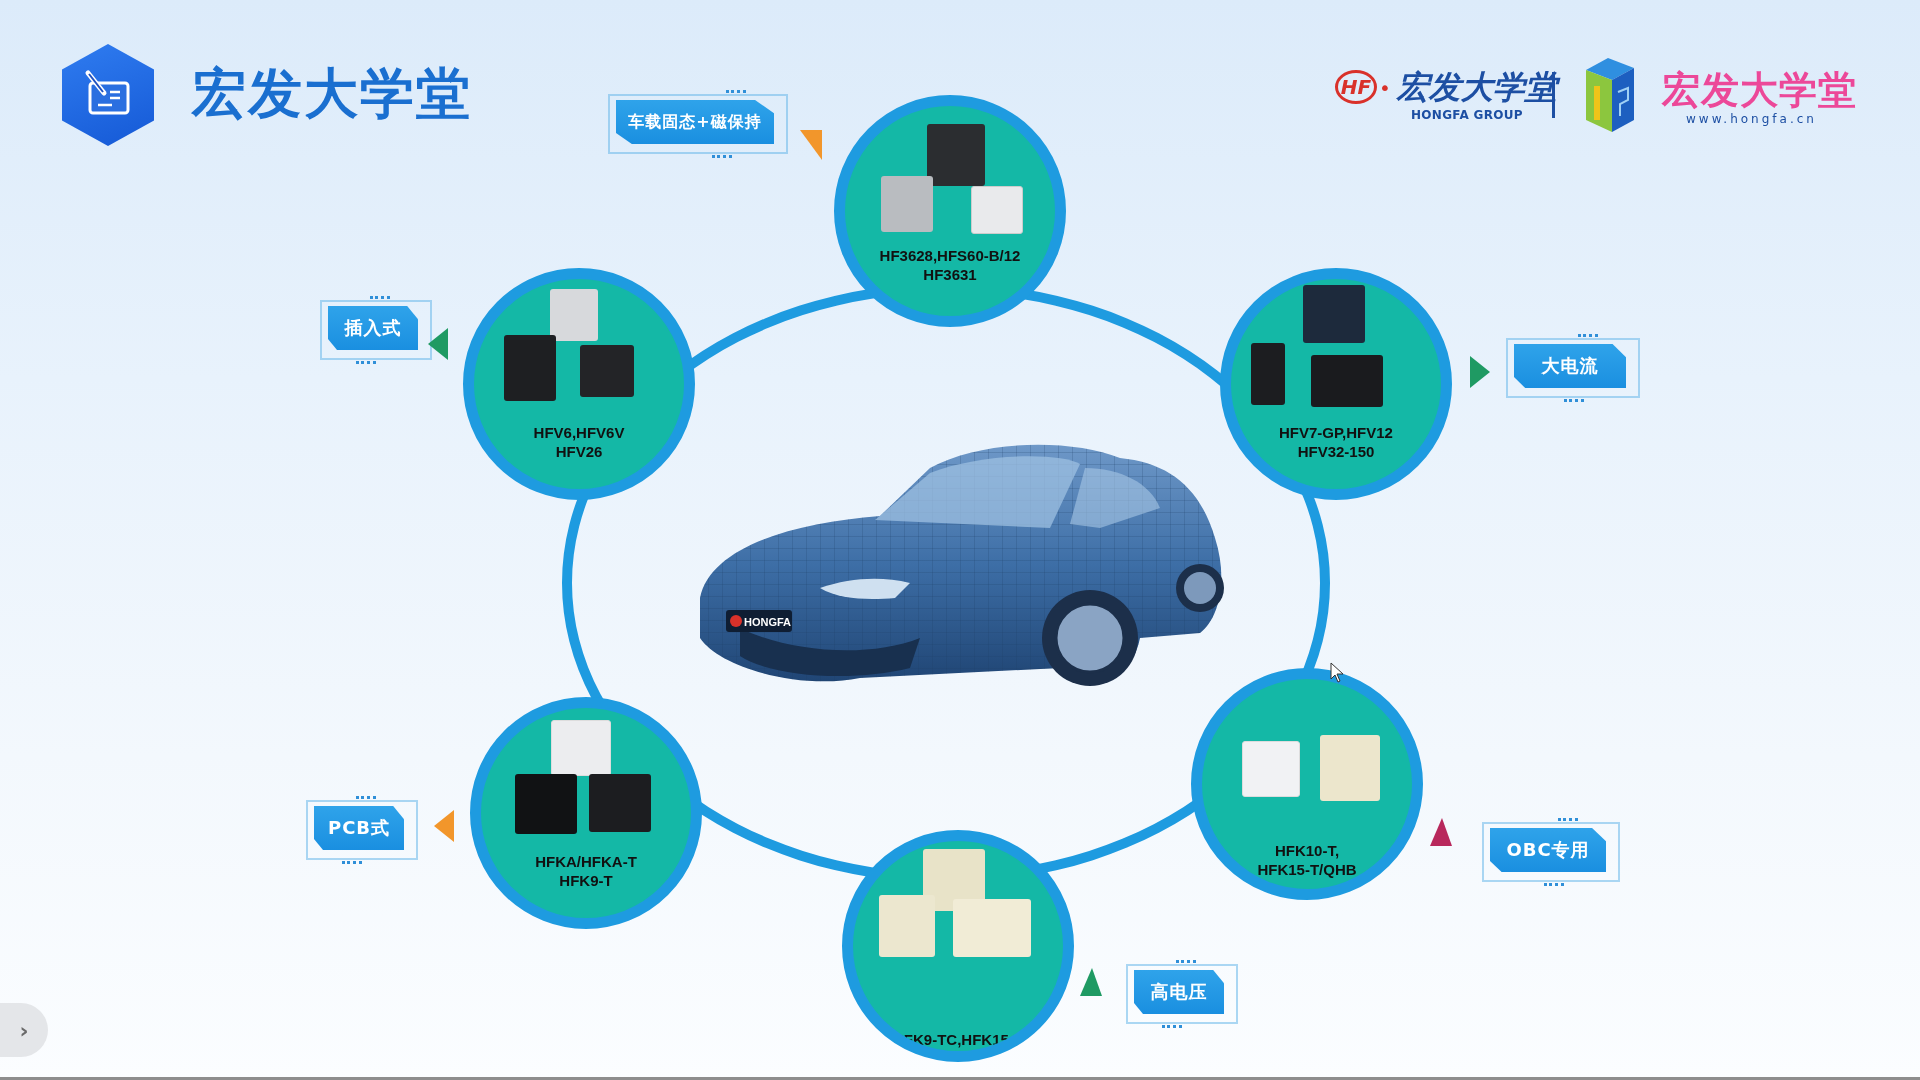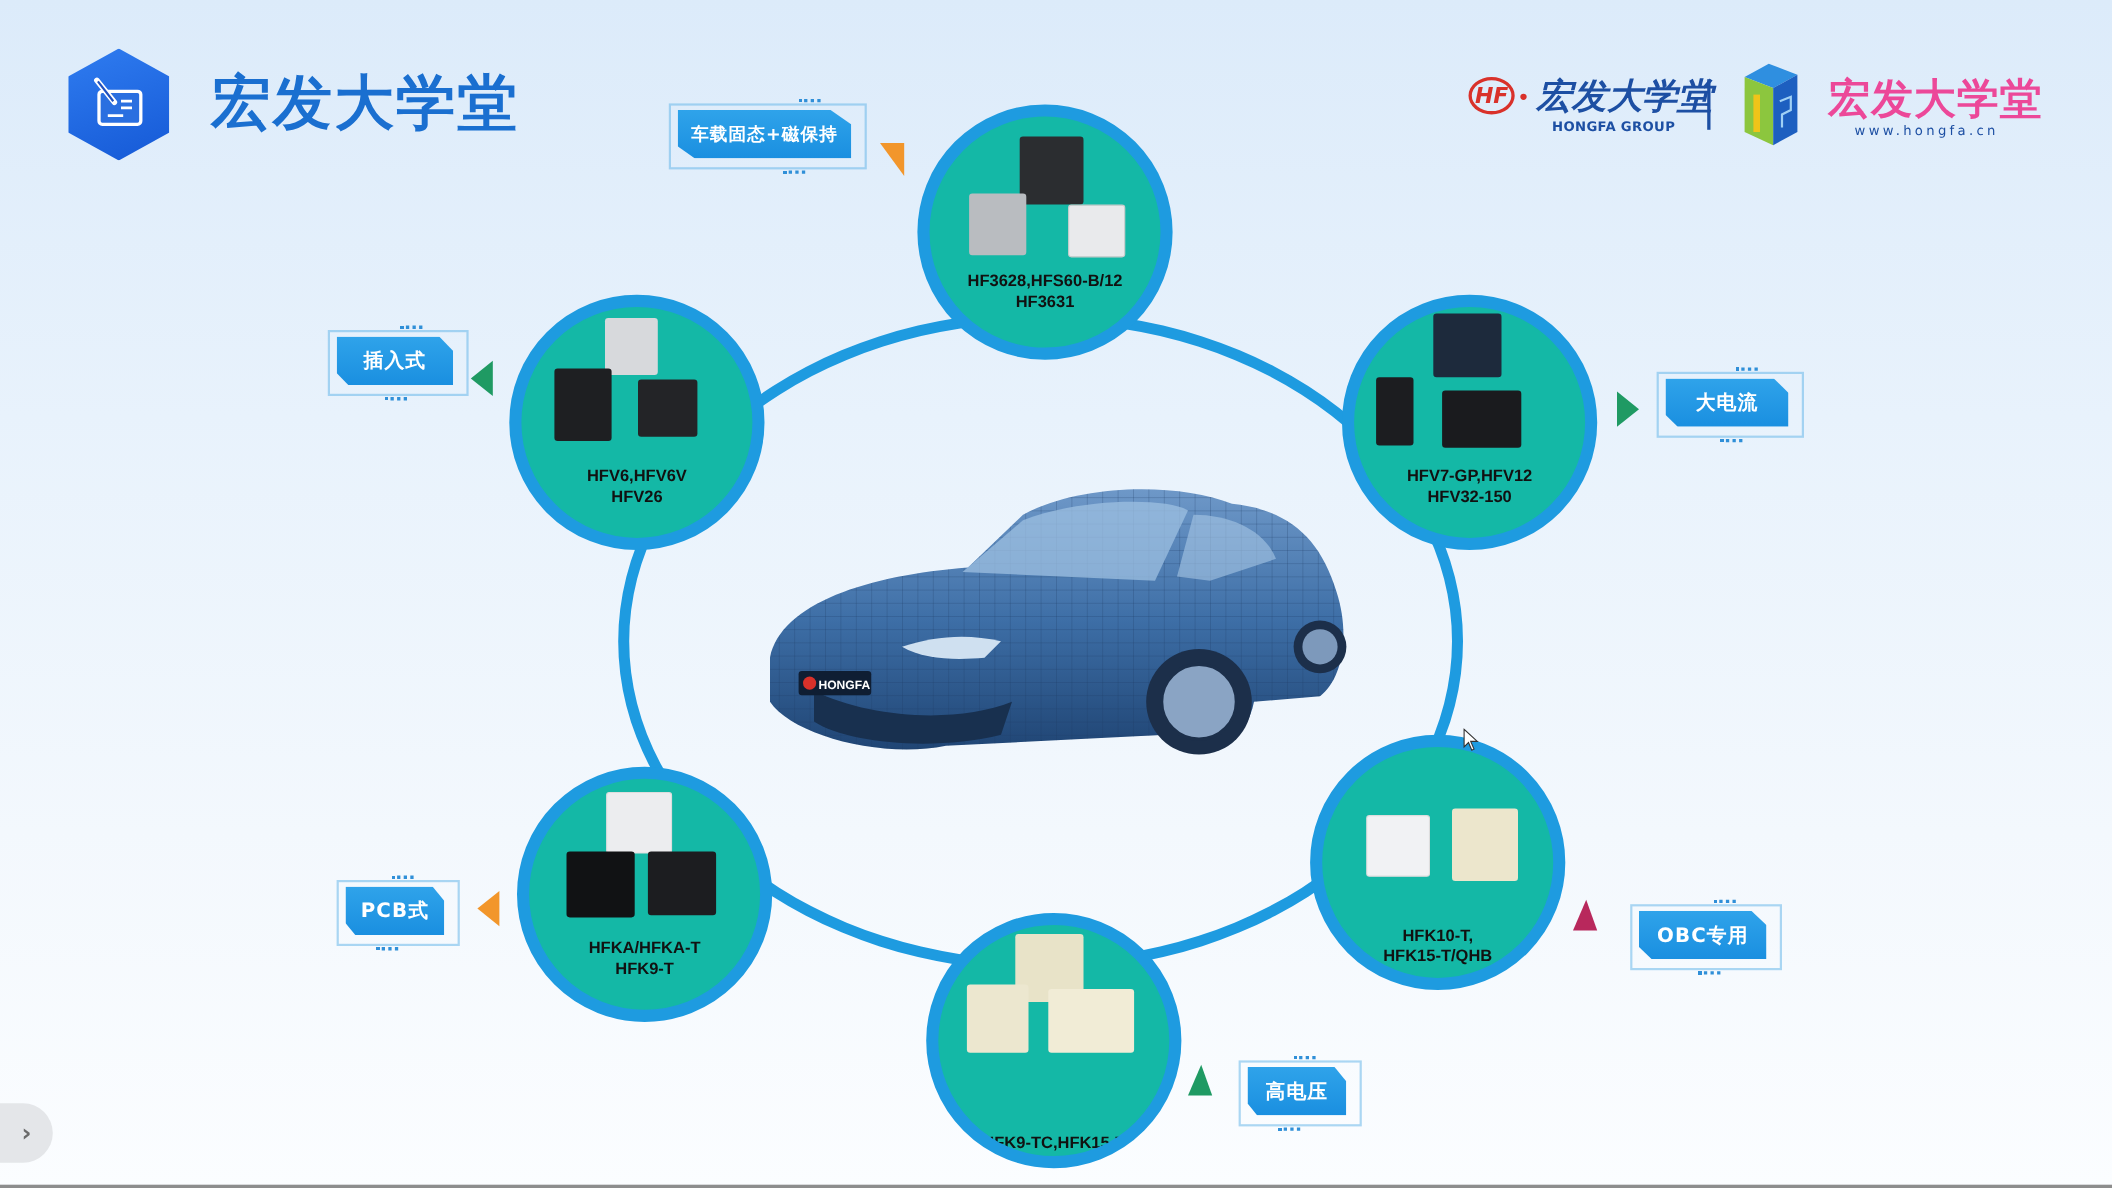--- a/index.html
+++ b/index.html
@@ -159,21 +159,21 @@
 </div>
 
 <div class="abs tag" style="left:608px;top:90px;width:184px;">
   <div class="frame"></div>
   <div class="dots"></div>
   <div class="dots2"></div>
   <div class="body" style="font-size:16px;">车载固态+磁保持</div>
 </div>
 <div class="abs tri" style="left:800px;top:130px;border-left:22px solid transparent;border-top:30px solid #f2962b;"></div>
 
-<div class="abs tag" style="left:298px;top:296px;width:116px;padding-left:16px;">
+<div class="abs tag" style="left:320px;top:296px;width:116px;">
   <div class="frame"></div>
   <div class="dots"></div>
   <div class="dots2"></div>
   <div class="body">插入式</div>
 </div>
 <div class="abs tri" style="left:428px;top:328px;border-top:16px solid transparent;border-bottom:16px solid transparent;border-right:20px solid #1f9a63;"></div>
 
 <div class="abs tag" style="left:1506px;top:334px;width:114px;padding-left:24px;">
   <div class="frame"></div>
   <div class="dots"></div>

